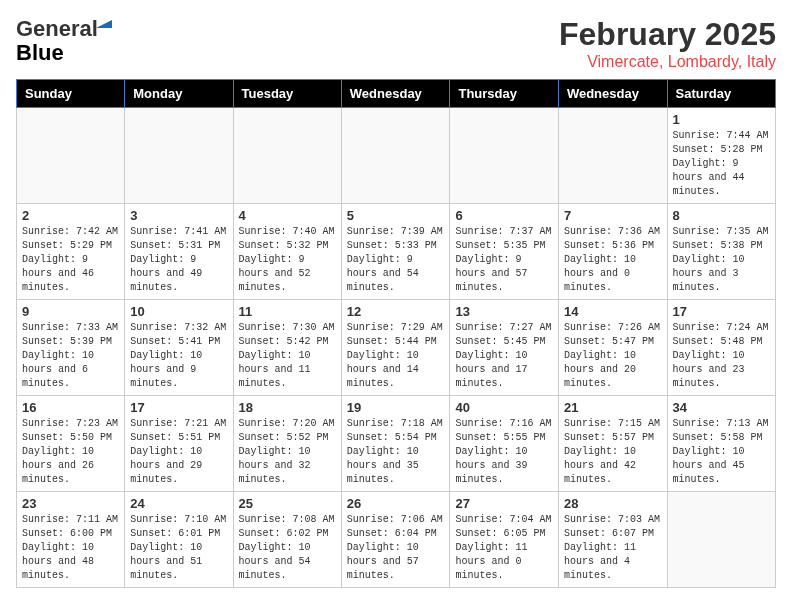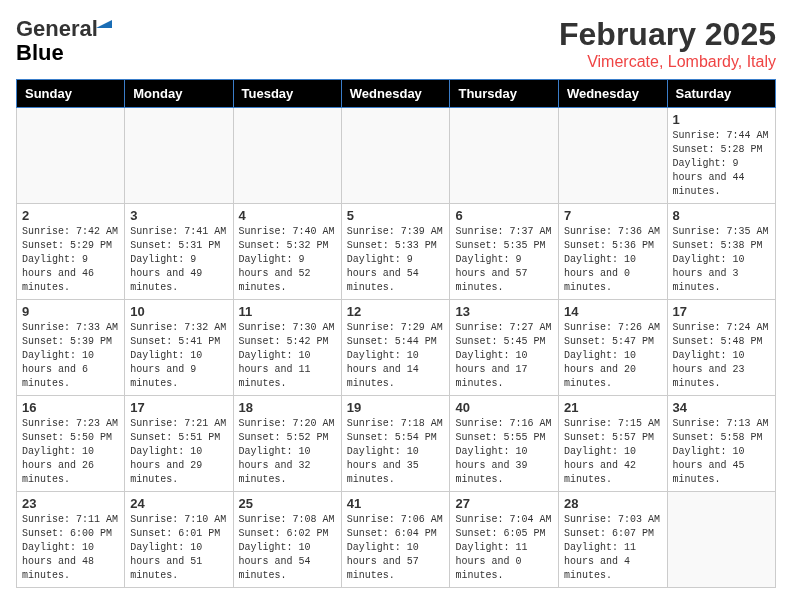--- a/index.html
+++ b/index.html
@@ -218,21 +218,21 @@
         </td>
         <td>
           <span class="day-number">24</span>
           <div class="day-info">Sunrise: 7:10 AM<br>Sunset: 6:01 PM<br>Daylight: 10 hours and 51 minutes.</div>
         </td>
         <td>
           <span class="day-number">25</span>
           <div class="day-info">Sunrise: 7:08 AM<br>Sunset: 6:02 PM<br>Daylight: 10 hours and 54 minutes.</div>
         </td>
         <td>
-          <span class="day-number">41</span>
+          <span class="day-number">26</span>
           <div class="day-info">Sunrise: 7:06 AM<br>Sunset: 6:04 PM<br>Daylight: 10 hours and 57 minutes.</div>
         </td>
         <td>
           <span class="day-number">27</span>
           <div class="day-info">Sunrise: 7:04 AM<br>Sunset: 6:05 PM<br>Daylight: 11 hours and 0 minutes.</div>
         </td>
         <td>
           <span class="day-number">28</span>
           <div class="day-info">Sunrise: 7:03 AM<br>Sunset: 6:07 PM<br>Daylight: 11 hours and 4 minutes.</div>
         </td>

